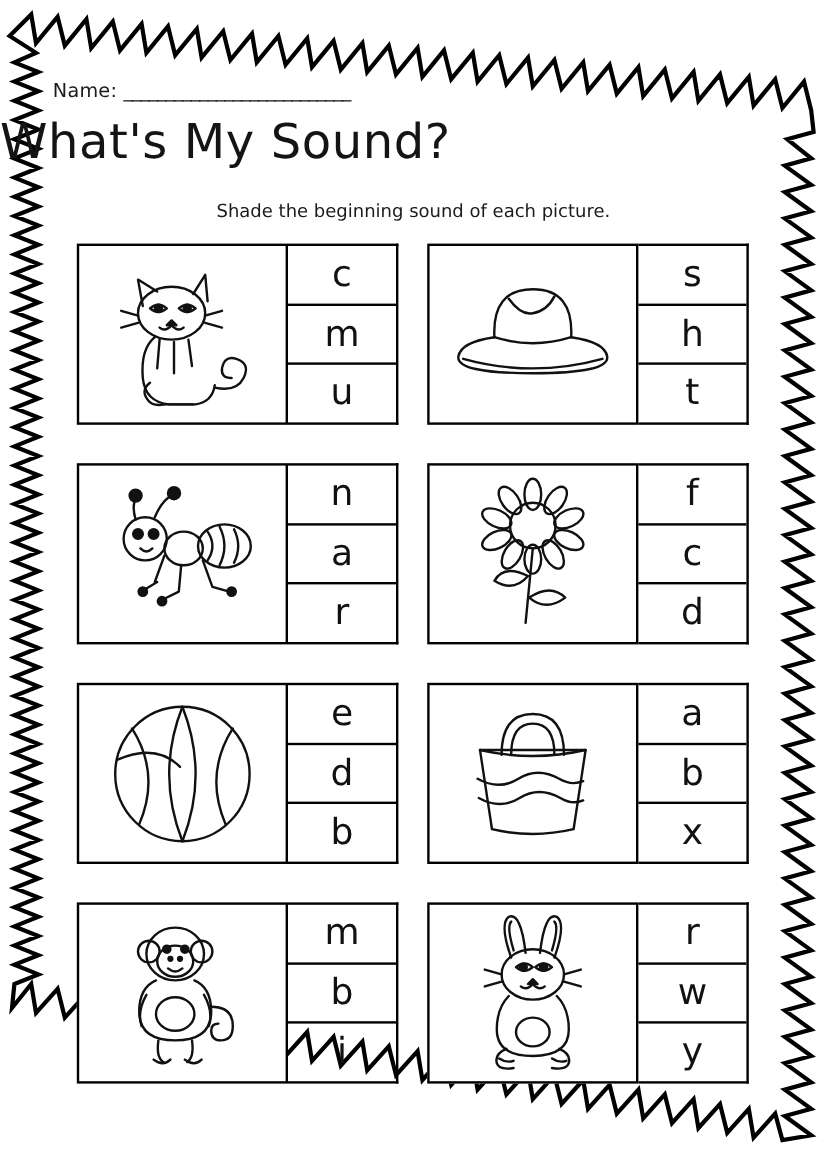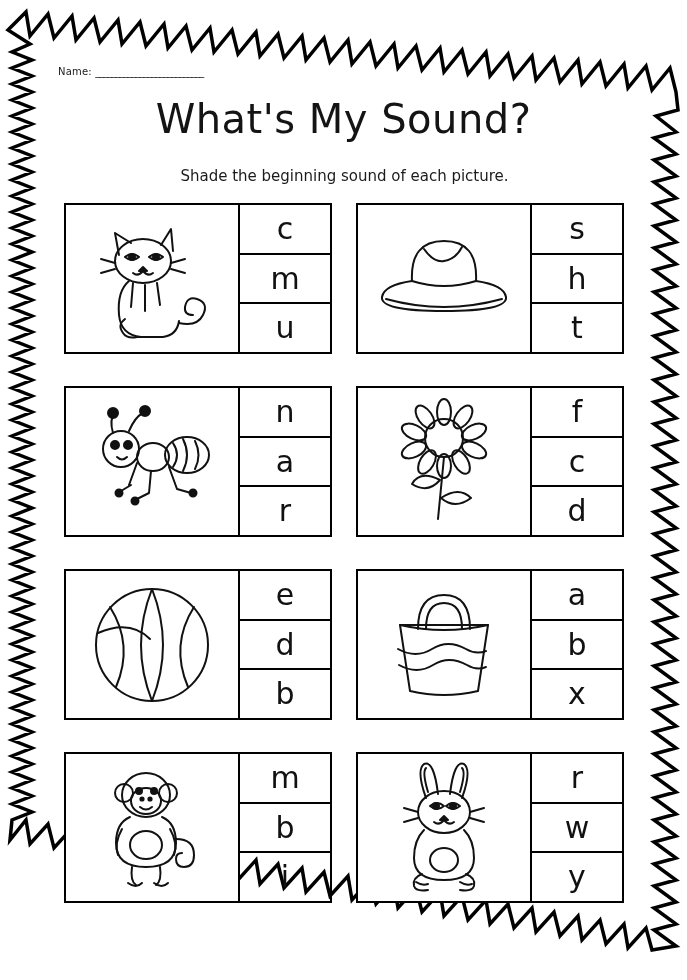--- a/index.html
+++ b/index.html
@@ -26,38 +26,37 @@
     pointer-events: none;
   }
   #content {
     position: absolute;
     left: 0; top: 0;
     width: 687px;
     height: 980px;
   }
   .name-line {
     position: absolute;
-    left: 58px;
+    left: 44px;
     top: 66px;
     font-family: "DejaVu Sans", sans-serif;
-    font-size: 10px;
+    font-size: 16px;
     color: #1b1b1b;
     letter-spacing: 0.2px;
     white-space: nowrap;
     text-align: right;
   }
   .name-line .rule {
     letter-spacing: -1px;
   }
   .title {
     position: absolute;
     left: 0;
     top: 96px;
     width: 687px;
-    text-align: center;
     font-family: "DejaVu Sans", sans-serif;
     font-size: 40px;
     font-weight: 400;
     color: #141414;
     letter-spacing: 0.5px;
   }
   .subtitle {
     position: absolute;
     left: 1px;
     top: 167px;

